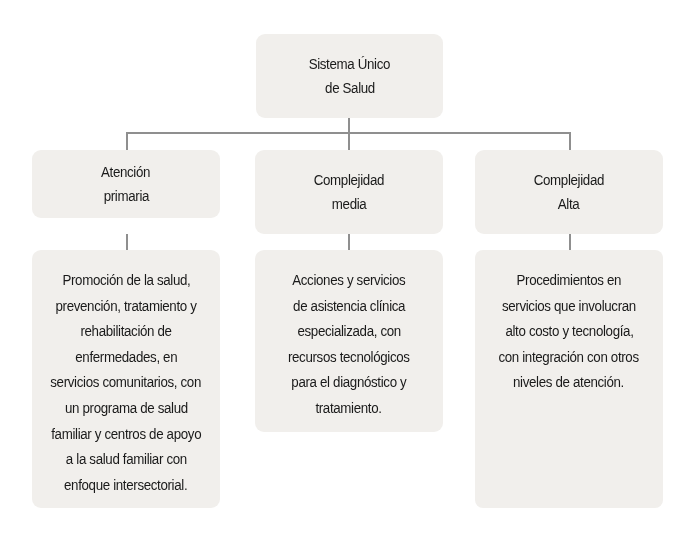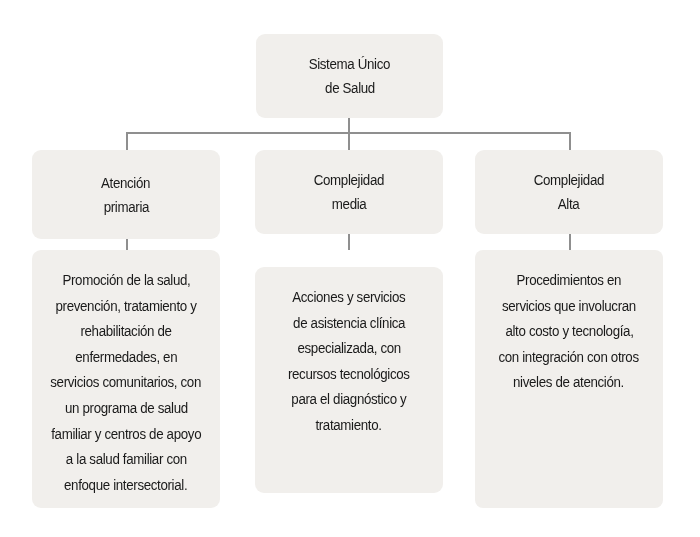--- a/index.html
+++ b/index.html
@@ -44,21 +44,21 @@
 <div class="conn" style="left:569px; top:132px; width:2px; height:18px;"></div>
 <div class="conn" style="left:126px; top:234px; width:2px; height:16px;"></div>
 <div class="conn" style="left:348px; top:234px; width:2px; height:16px;"></div>
 <div class="conn" style="left:569px; top:234px; width:2px; height:16px;"></div>
 
 <div class="box center" style="left:256px; top:34px; width:187px; height:84px;">
   <span class="line">Sistema Único</span>
   <span class="line">de Salud</span>
 </div>
 
-<div class="box center" style="left:32px; top:150px; width:188px; height:89px;">
+<div class="box center" style="left:32px; top:150px; width:188px; height:68px;">
   <span class="line">Atención</span>
   <span class="line">primaria</span>
 </div>
 <div class="box center" style="left:255px; top:150px; width:188px; height:84px;">
   <span class="line">Complejidad</span>
   <span class="line">media</span>
 </div>
 <div class="box center" style="left:475px; top:150px; width:188px; height:84px;">
   <span class="line">Complejidad</span>
   <span class="line">Alta</span>
@@ -68,21 +68,21 @@
   <span class="line">Promoción de la salud,</span>
   <span class="line">prevención, tratamiento y</span>
   <span class="line">rehabilitación de</span>
   <span class="line">enfermedades, en</span>
   <span class="line">servicios comunitarios, con</span>
   <span class="line">un programa de salud</span>
   <span class="line">familiar y centros de apoyo</span>
   <span class="line">a la salud familiar con</span>
   <span class="line">enfoque intersectorial.</span>
 </div>
-<div class="box desc" style="left:255px; top:250px; width:188px; height:226px;margin-top:17px;">
+<div class="box desc" style="left:255px; top:250px; width:188px; height:182px;">
   <span class="line">Acciones y servicios</span>
   <span class="line">de asistencia clínica</span>
   <span class="line">especializada, con</span>
   <span class="line">recursos tecnológicos</span>
   <span class="line">para el diagnóstico y</span>
   <span class="line">tratamiento.</span>
 </div>
 <div class="box desc" style="left:475px; top:250px; width:188px; height:258px;border-radius:8px;">
   <span class="line">Procedimientos en</span>
   <span class="line">servicios que involucran</span>

